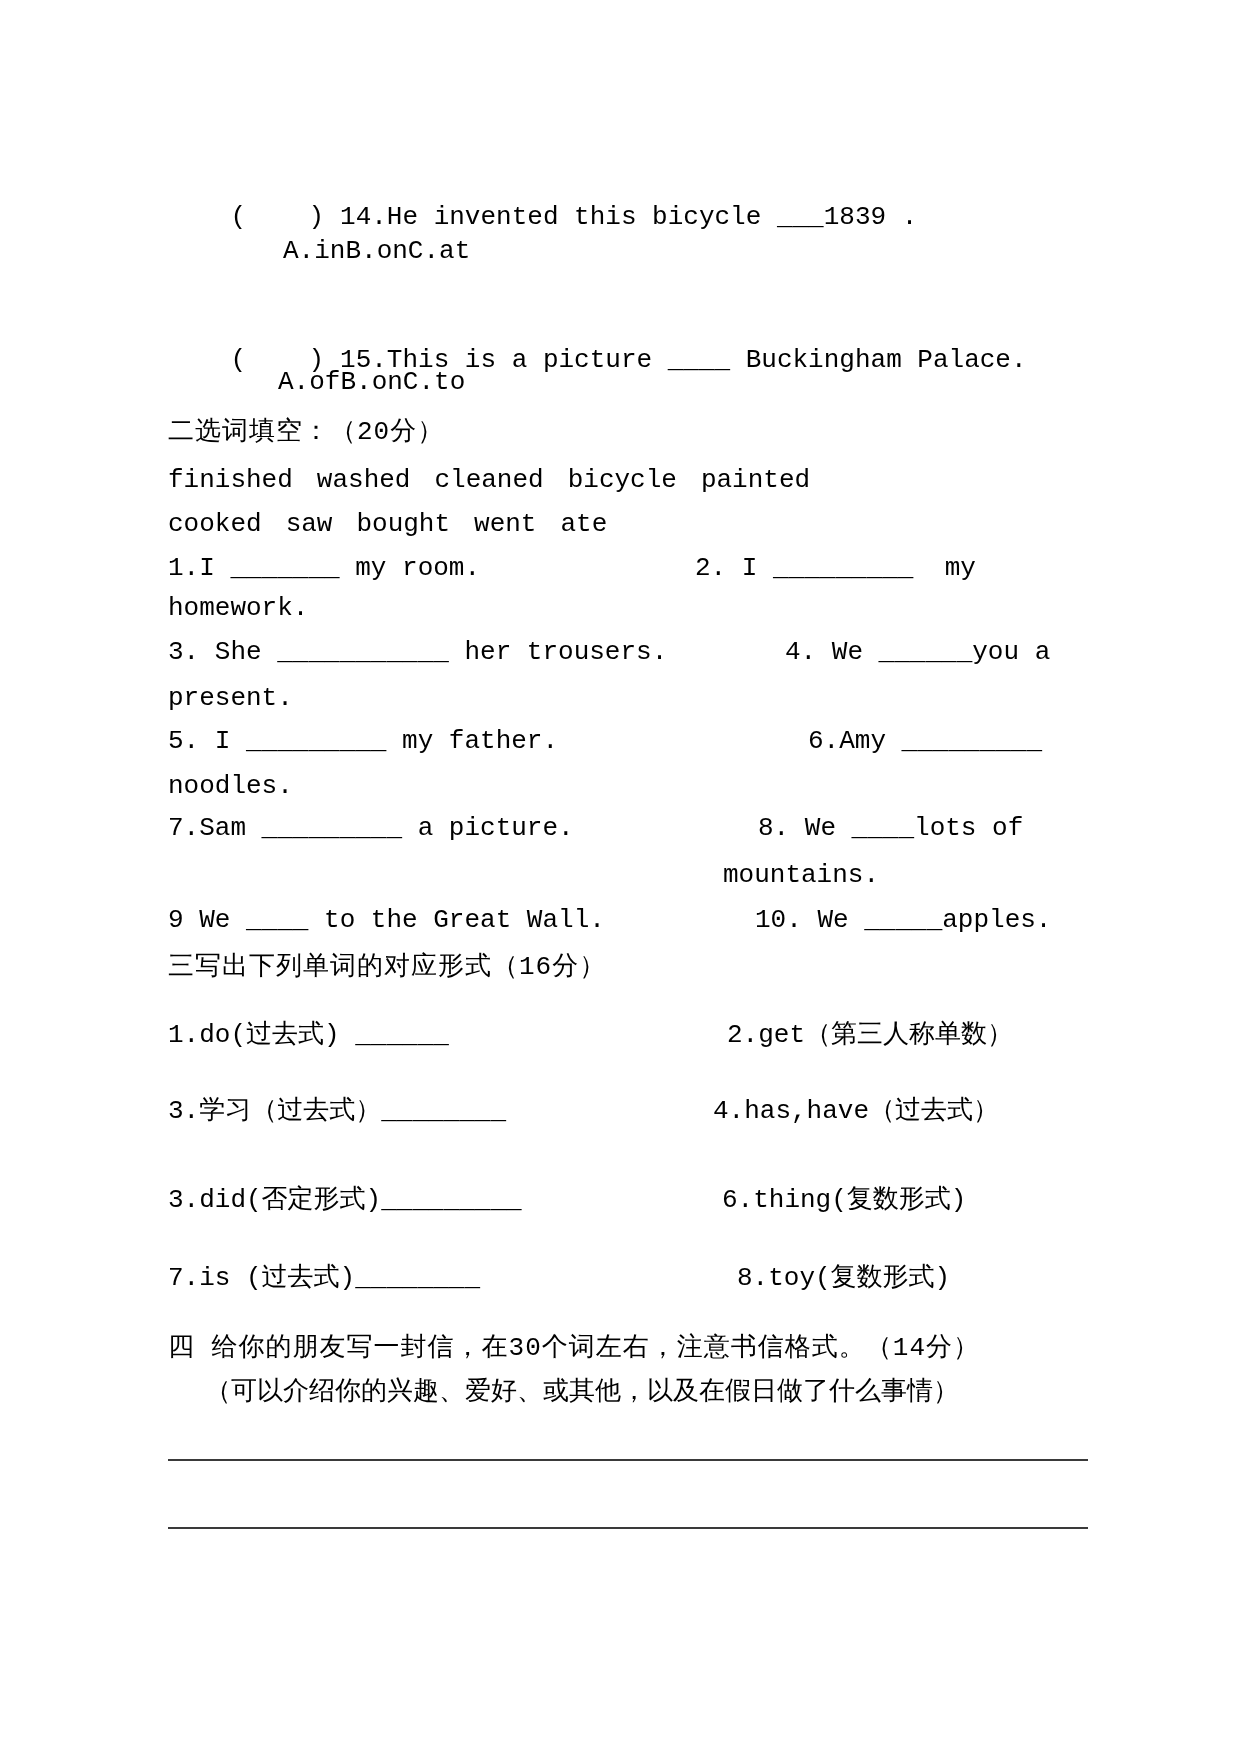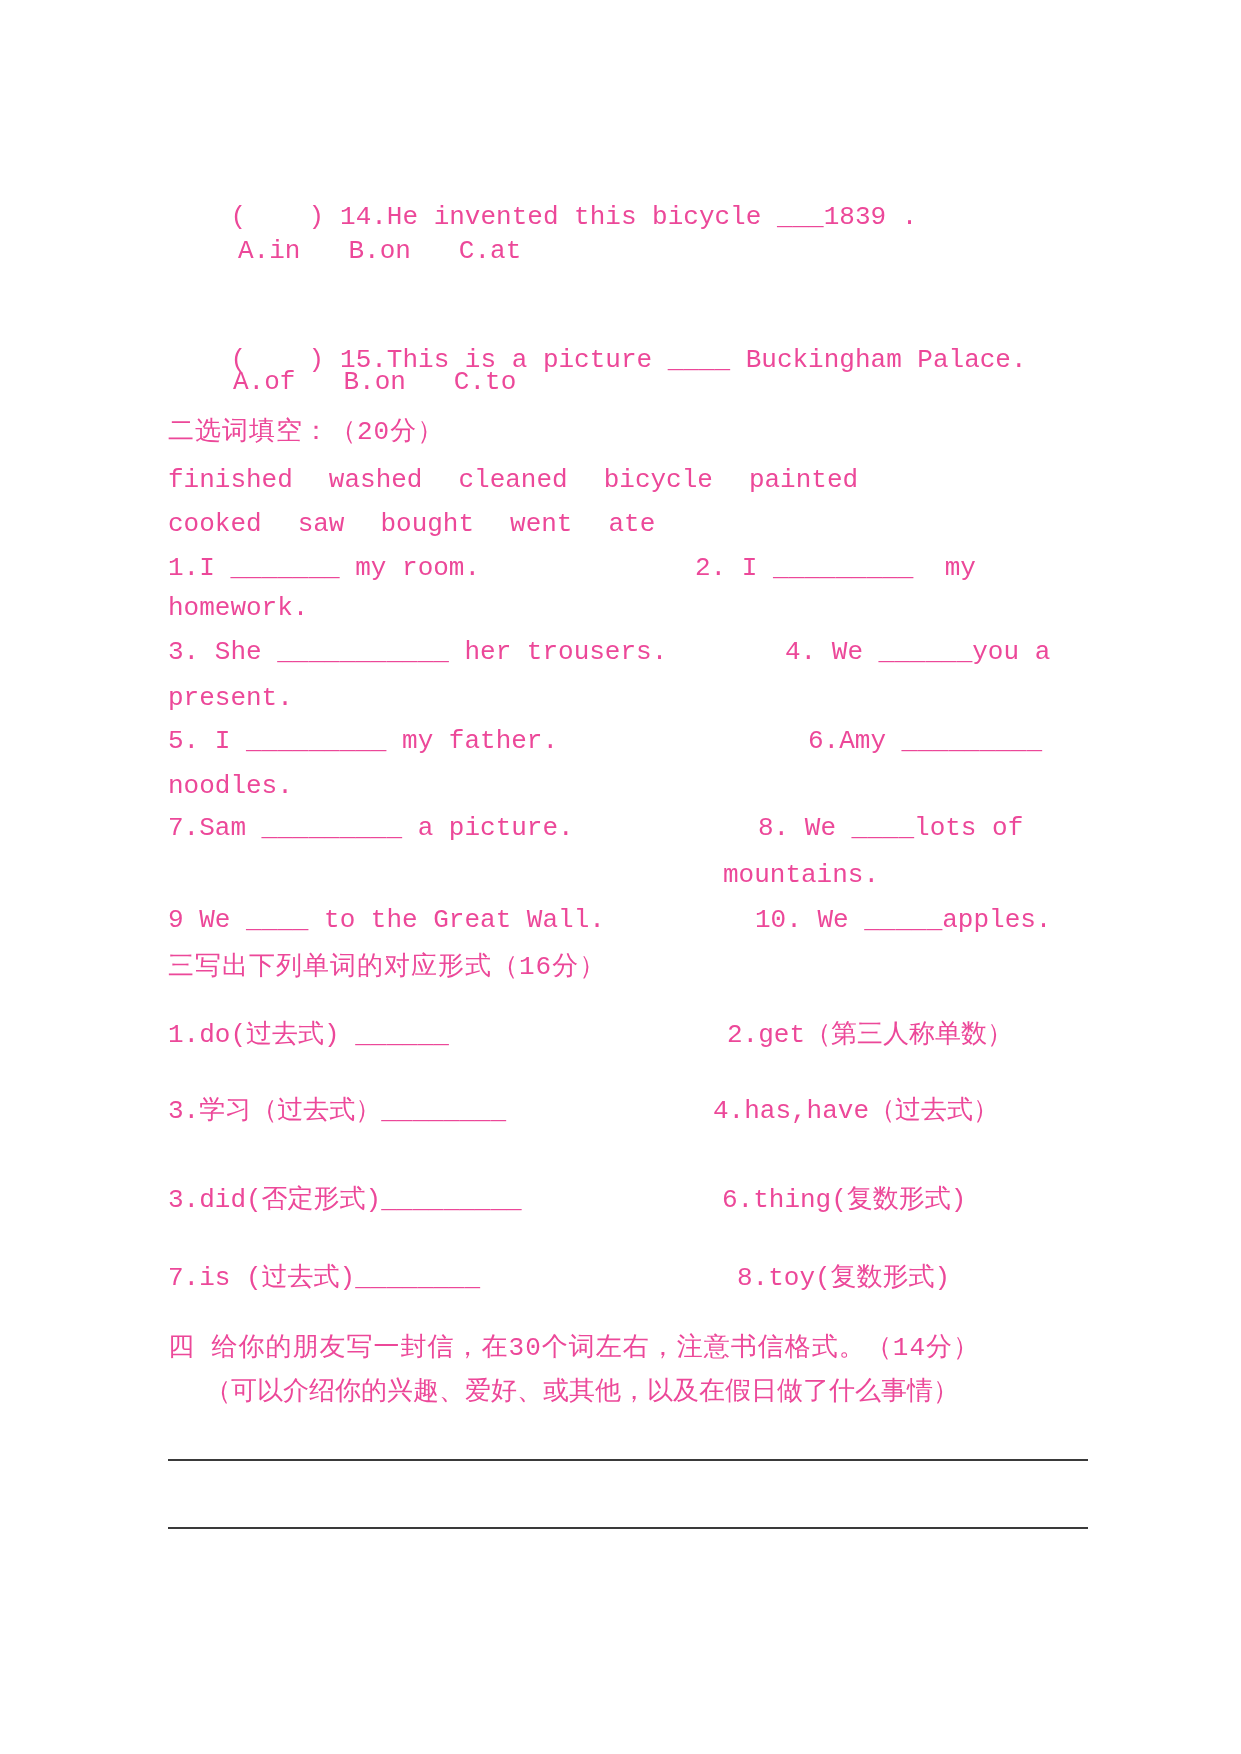--- a/index.html
+++ b/index.html
@@ -5,44 +5,44 @@
   html, body {
     margin: 0;
     padding: 0;
     background: #ffffff;
   }
   .page {
     position: relative;
     width: 1241px;
     height: 1754px;
     background: #ffffff;
-    color: #ec4899;
+    color: #000000;
     font-family: "Liberation Mono", "DejaVu Sans Mono", monospace;
     font-size: 26px;
     overflow: hidden;
   }
   .line {
     position: absolute;
     left: 168px;
     right: 60px;
     height: 36px;
     line-height: 36px;
     white-space: pre;
   }
   .bracket {
     display: inline-block;
     margin-right: 16px;
   }
   .options {
     display: flex;
-    gap: 48px;
+    margin-left: 45px;
   }
   .bank {
     display: flex;
-    gap: 36px;
+    gap: 24px;
     align-items: center;
   }
   .rcell {
     position: absolute;
     top: 0;
     white-space: pre;
   }
   .lcell {
     position: absolute;
     left: 0;

